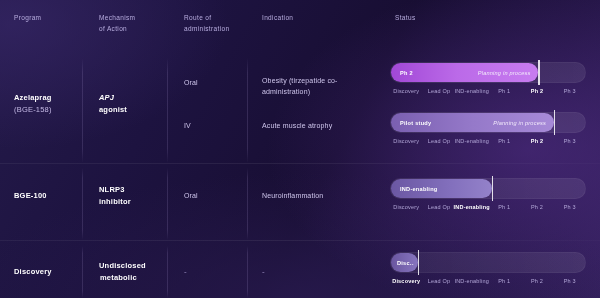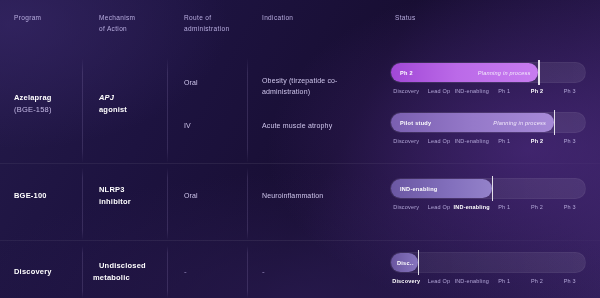--- a/index.html
+++ b/index.html
@@ -177,21 +177,21 @@
       <span class="tick" style="left:25%;">Lead Op</span>
       <span class="tick active" style="left:41.7%;">IND-enabling</span>
       <span class="tick" style="left:58.3%;">Ph 1</span>
       <span class="tick" style="left:75%;">Ph 2</span>
       <span class="tick" style="left:91.7%;">Ph 3</span>
     </div>
   </div>
 
   <div class="cell" style="left:14px; top:266px;">Discovery</div>
   <div class="cell" style="left:99px; top:260px;">Undisclosed</div>
-  <div class="cell" style="left:93px; top:272px;">metabolic</div>
+  <div class="cell" style="left:100px; top:272px;">metabolic</div>
   <div class="cell dash" style="left:184px; top:266px;">-</div>
   <div class="cell dash" style="left:262px; top:266px;">-</div>
 
   <div class="statusblk" style="left:390px; top:252px; width:196px;">
     <div class="track">
       <div class="fill tiny" style="width:14%; padding:0 4px 0 6px;">
         <span class="fill-label">Disc...</span>
         <span class="fill-note"></span>
       </div>
       <div class="marker" style="left:14%;"></div>

